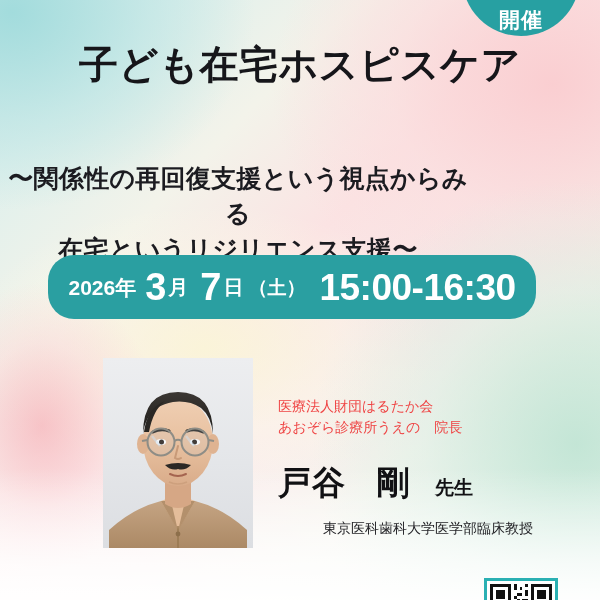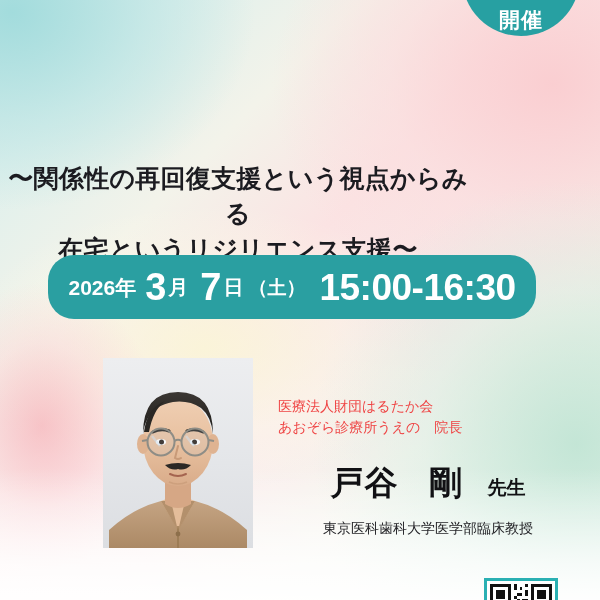--- a/index.html
+++ b/index.html
@@ -179,21 +179,20 @@
   }
   .affiliation {
     color: #ef4444;
     font-size: 14px;
     line-height: 1.52;
     text-align: left;
   }
   .affiliation .af-line { display: block; }
   .speaker-name-row {
     margin-top: 22px;
-    text-align: center;
     white-space: nowrap;
   }
   .speaker-surname,
   .speaker-given {
     color: #111114;
     font-size: 33px;
     font-weight: bold;
     letter-spacing: 1px;
   }
   .speaker-given { padding-left: 26px; }
@@ -237,20 +236,21 @@
   <div class="bg-layer bg-yellow-mid"></div>
   <div class="bg-layer bg-pink-left"></div>
   <div class="bg-layer bg-mint-br"></div>
   <div class="bg-layer bg-white-bottom"></div>
 
   <div class="badge-circle">
     <span class="badge-text">開催</span>
   </div>
 
   <h1 class="headline">
+    <span class="hl-line">子ども在宅ホスピスケア</span>
   </h1>
 
   <h2 class="subtitle">
     <span class="sub-line">〜関係性の再回復支援という視点からみる</span>
     <span class="sub-line">在宅というリジリエンス支援〜</span>
   </h2>
 
   <div class="date-pill">
     <span class="dp dp-year">2026年</span>
     <span class="dp dp-bignum">3</span>

